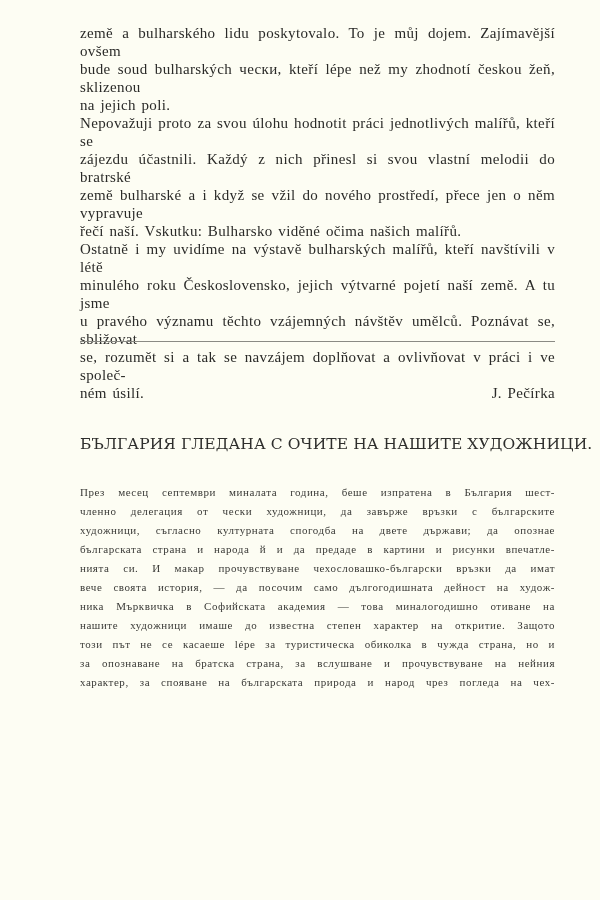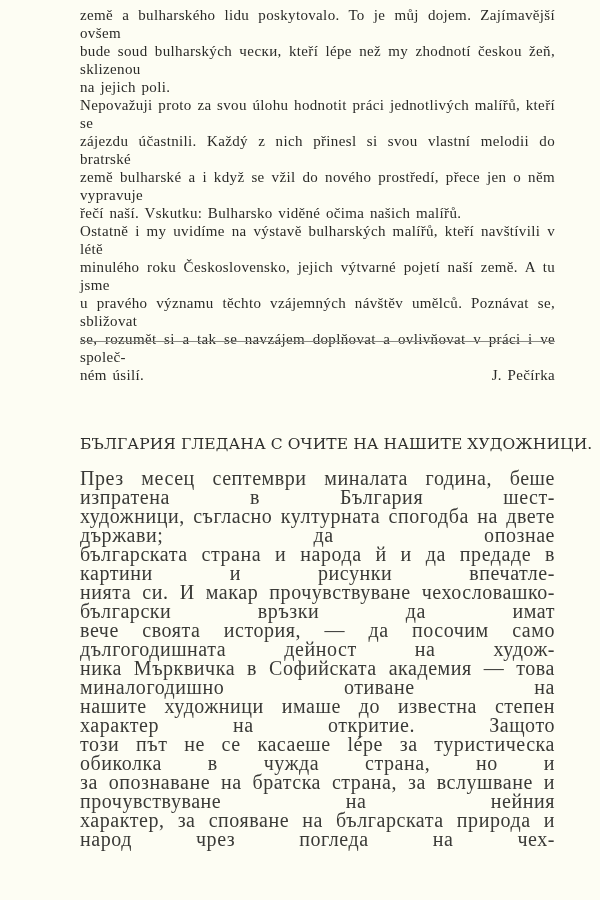--- a/index.html
+++ b/index.html
@@ -8,37 +8,37 @@
       background: #fdfdf3;
       font-family: "Liberation Serif", "DejaVu Serif", serif;
       color: #2a2a28;
     }
     .page { position: relative; width: 600px; height: 900px; }
     .text-block {
       position: absolute; left: 80px; width: 475px;
       font-size: 15px; line-height: 18px;
       text-align: justify; text-align-last: auto;
     }
-    .czech { top: 6px; letter-spacing: 0.35px; word-spacing: 1.5px; }
+    .czech { top: 24px; letter-spacing: 0.35px; word-spacing: 1.5px; }
     .czech p { margin: 0; }
     .para-line { display: block; text-align: justify; text-align-last: justify; }
     .para-line.last { text-align-last: left; }
     .sig-row { display: flex; justify-content: space-between; }
     .divider {
       position: absolute; left: 80px; width: 475px; top: 341px;
       height: 0; border-top: 1px solid #8a8a84;
     }
     .heading {
       position: absolute; left: 80px; width: 480px; top: 434px;
       font-family: "DejaVu Serif", "Liberation Serif", serif;
       font-size: 15.5px; line-height: 20px; letter-spacing: 0.1px;
       color: #2e2e2c; white-space: nowrap;
     }
     .bulgarian {
-      top: 469px; font-size: 20px; line-height: 19px;
+      top: 483px; font-size: 11px; line-height: 19px;
       letter-spacing: 0.55px; word-spacing: 2px; color: #3a3a37;
     }
   </style>
 </head>
 <body>
 
 <div class="page">
 
   <div class="text-block czech">
     <p>
@@ -64,20 +64,21 @@
     </p>
   </div>
 
   <div class="divider"></div>
 
   <div class="heading">БЪЛГАРИЯ ГЛЕДАНА С ОЧИТЕ НА НАШИТЕ ХУДОЖНИЦИ.</div>
 
   <div class="text-block bulgarian">
     <p style="margin:0">
       <span class="para-line">През месец септември миналата година, беше изпратена в България шест-</span>
+      <span class="para-line">членно делегация от чески художници, да завърже връзки с българските</span>
       <span class="para-line">художници, съгласно културната спогодба на двете държави; да опознае</span>
       <span class="para-line">българската страна и народа й и да предаде в картини и рисунки впечатле-</span>
       <span class="para-line">нията си. И макар прочувствуване чехословашко-български връзки да имат</span>
       <span class="para-line">вече своята история, — да посочим само дългогодишната дейност на худож-</span>
       <span class="para-line">ника Мърквичка в Софийската академия — това миналогодишно отиване на</span>
       <span class="para-line">нашите художници имаше до известна степен характер на откритие. Защото</span>
       <span class="para-line">този път не се касаеше lépe за туристическа обиколка в чужда страна, но и</span>
       <span class="para-line">за опознаване на братска страна, за вслушване и прочувствуване на нейния</span>
       <span class="para-line">характер, за спояване на българската природа и народ чрез погледа на чех-</span>
 

